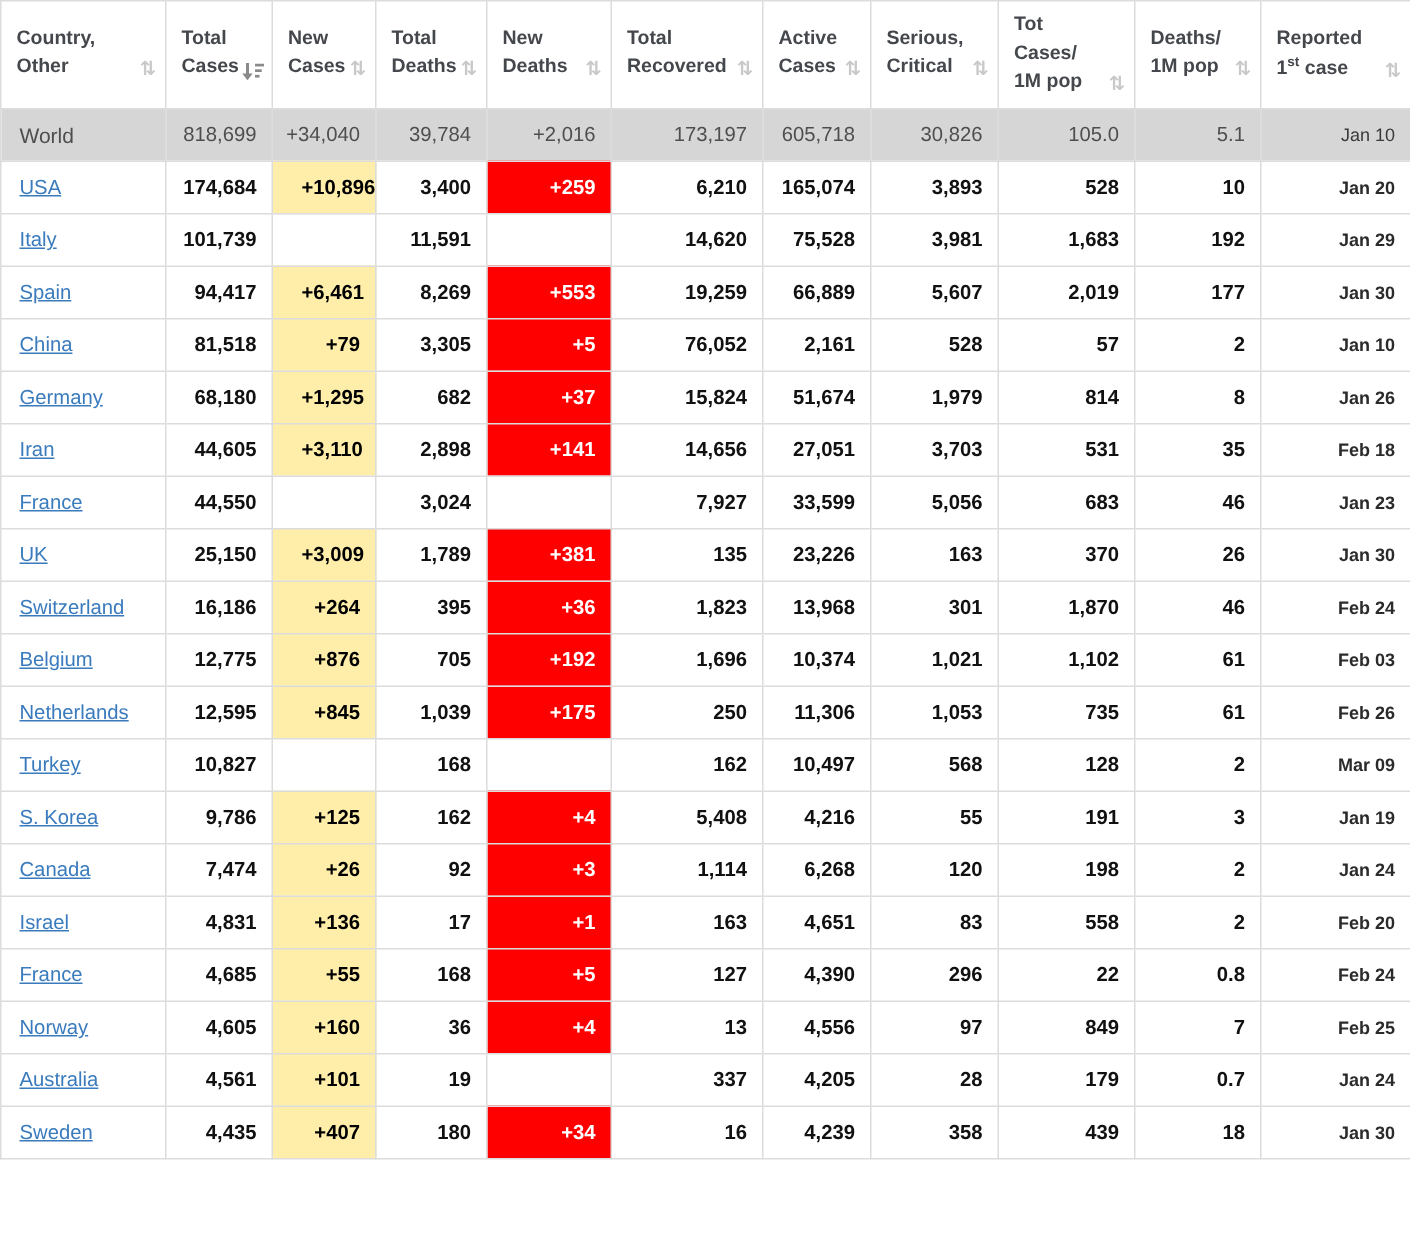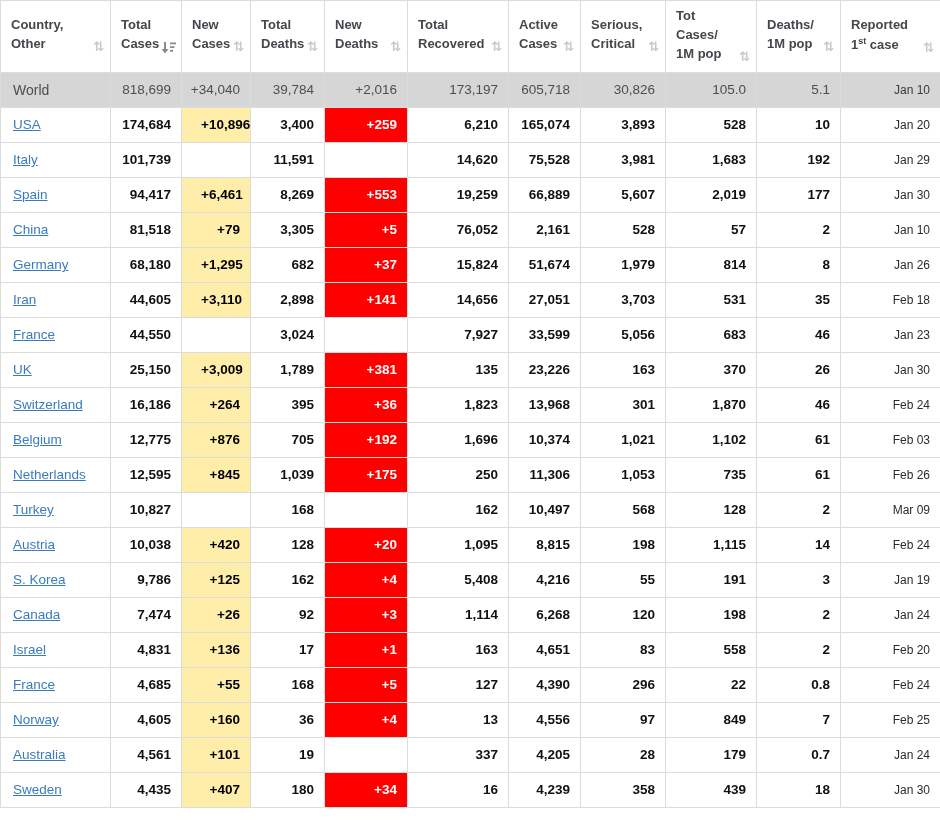--- a/index.html
+++ b/index.html
@@ -18,21 +18,21 @@
   .sort-icon { color:#c9c9c9; font-size:13px; padding-left:2px; flex:0 0 auto; }
   .sort-icon svg { display:block; }
   sup { font-size:9px; }
 
   
   tbody td { height:35px; font-size:13.5px; color:#111; font-weight:bold;
              text-align:right; padding:0 10px 0 4px; white-space:nowrap; }
   td.cell-country { text-align:left; padding-left:12px;margin-top:26px; }
   td.cell-country a { color:var(--link-color,#3a7bbd); font-weight:normal;
                       text-decoration:underline; cursor:pointer; }
-  td.cell-date { font-size:12px; font-weight:normal; color:#2b2b2b; }
+  td.cell-date { font-size:12px; font-weight:bold; color:#2b2b2b; }
 
   .cell-yellow { background:var(--yellow,#ffeeaa); color:#000;padding-left:19px; }
   .cell-red    { background:var(--red,#ff0000);   color:#fff; }
 
   tr.world-row td { background:var(--world-bg,#d6d6d6); color:#4e4e4e; font-weight:normal; }
   tr.world-row td.cell-country { color:#4e4e4e; font-size:14px; }
   tr.world-row td.cell-date { color:#3a3a3a; }
 </style>
 </head>
 <body>
@@ -293,33 +293,20 @@
         <td>168</td>
         <td></td>
         <td>162</td>
         <td>10,497</td>
         <td>568</td>
         <td>128</td>
         <td>2</td>
         <td class="cell-date">Mar 09</td>
       </tr>
       <tr>
-        <td class="cell-country"><a>Austria</a></td>
-        <td>10,038</td>
-        <td class="cell-yellow">+420</td>
-        <td>128</td>
-        <td class="cell-red">+20</td>
-        <td>1,095</td>
-        <td>8,815</td>
-        <td>198</td>
-        <td>1,115</td>
-        <td>14</td>
-        <td class="cell-date">Feb 24</td>
-      </tr>
-      <tr>
         <td class="cell-country"><a>S. Korea</a></td>
         <td>9,786</td>
         <td class="cell-yellow">+125</td>
         <td>162</td>
         <td class="cell-red">+4</td>
         <td>5,408</td>
         <td>4,216</td>
         <td>55</td>
         <td>191</td>
         <td>3</td>

